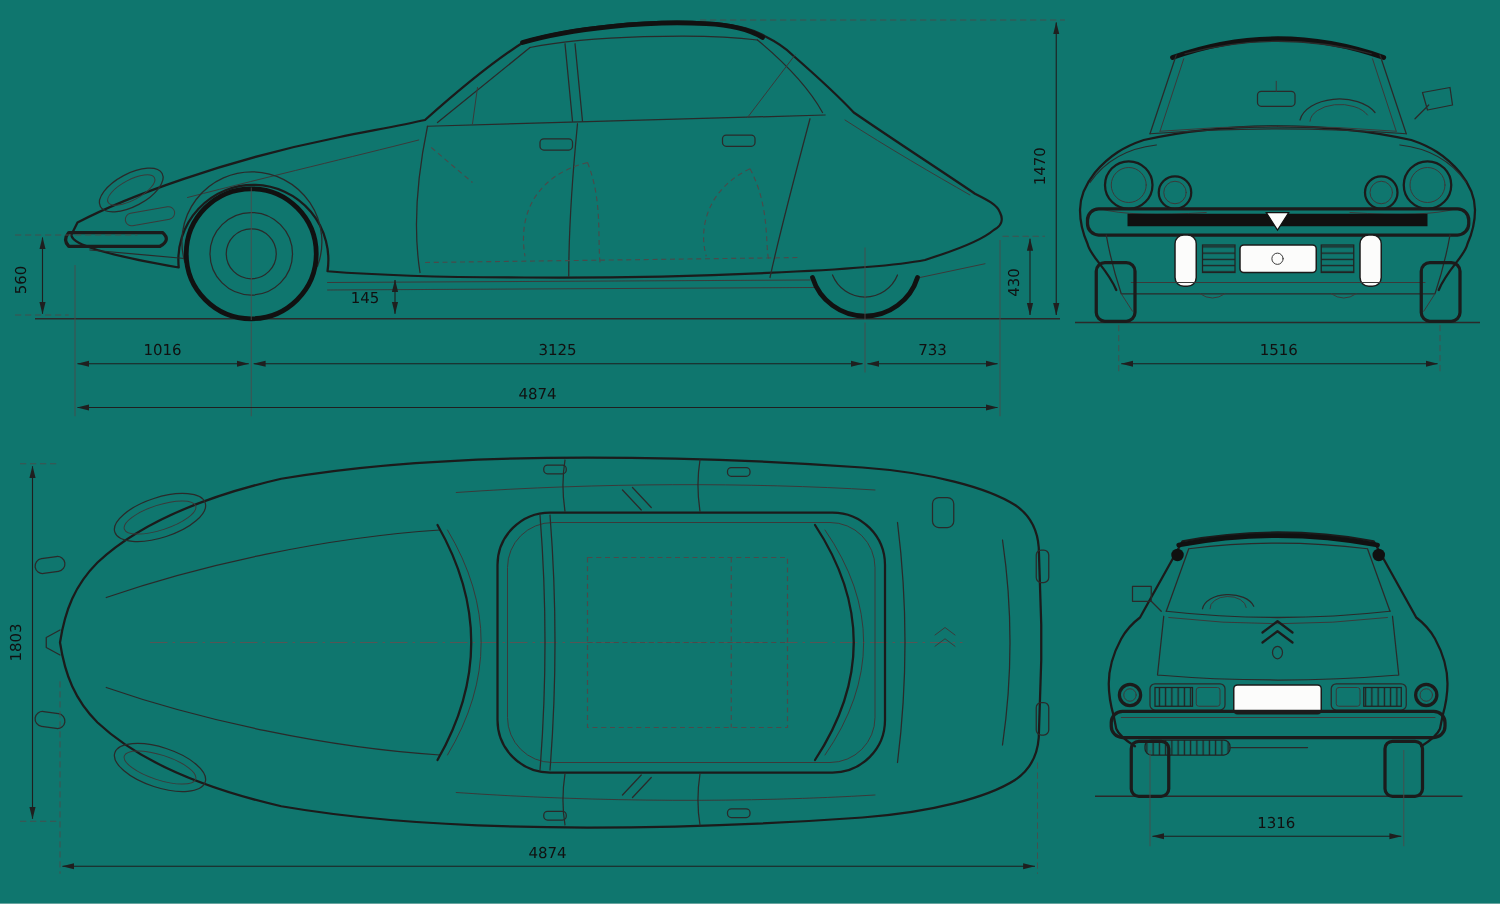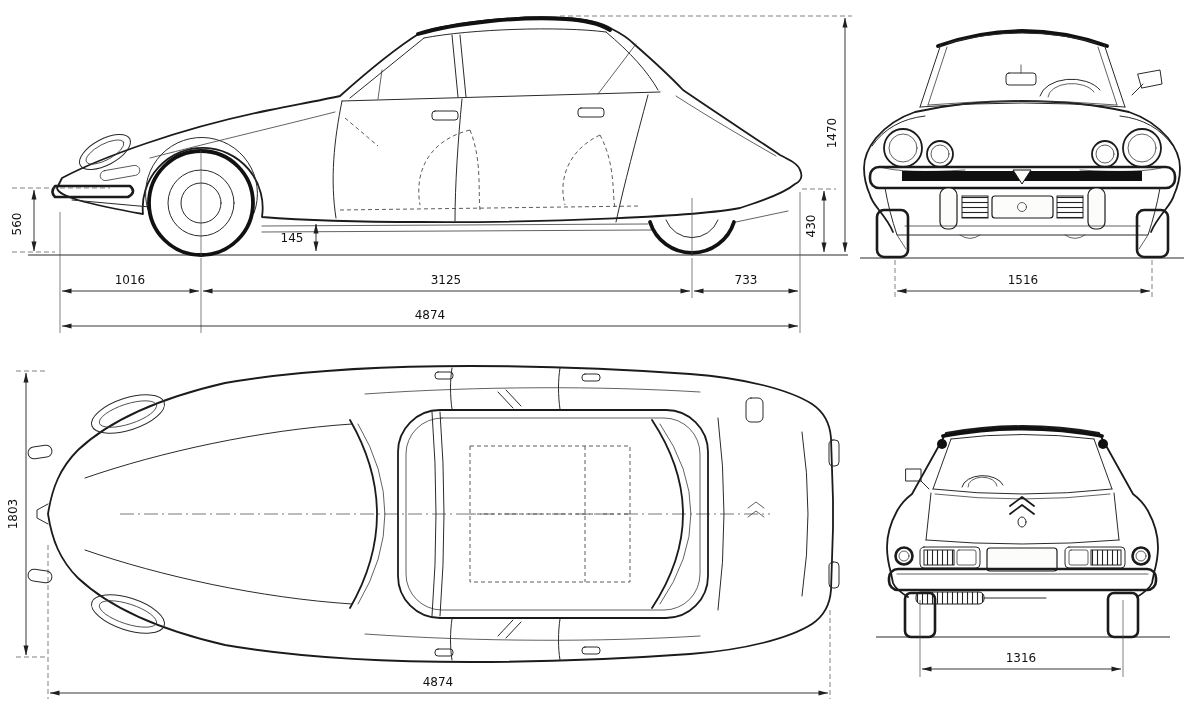--- a/index.html
+++ b/index.html
@@ -1,16 +1,16 @@
 <!DOCTYPE html>
 <html><head>
 <meta charset="utf-8">
 <style>
   html,body{margin:0;padding:0;background:#e8e8e6;}
-  .blueprint{width:1200px;height:723px;background:#ffffff;position:relative;overflow:hidden;
+  .blueprint{width:1200px;height:723px;background:#0f766e;position:relative;overflow:hidden;
              font-family:"DejaVu Sans","Liberation Sans",sans-serif;}
   svg{display:block;position:absolute;left:0;top:0;}
   
   .o  {fill:none;stroke:#1b1b1b;stroke-width:1.8;stroke-linecap:round;stroke-linejoin:round;}
   .o2 {fill:none;stroke:#1b1b1b;stroke-width:2.6;stroke-linecap:round;stroke-linejoin:round;}
   .th {fill:none;stroke:#111;stroke-width:3.8;stroke-linecap:round;stroke-linejoin:round;}
   .d  {fill:none;stroke:#2a2a2a;stroke-width:1;stroke-linecap:round;stroke-linejoin:round;}
   .d5 {fill:none;stroke:#3a3a3a;stroke-width:.8;stroke-linecap:round;}
   .dash{fill:none;stroke:#4a4a4a;stroke-width:.9;stroke-dasharray:4 3;}
   .cl {fill:none;stroke:#555;stroke-width:.8;stroke-dasharray:14 4 2 4;}

